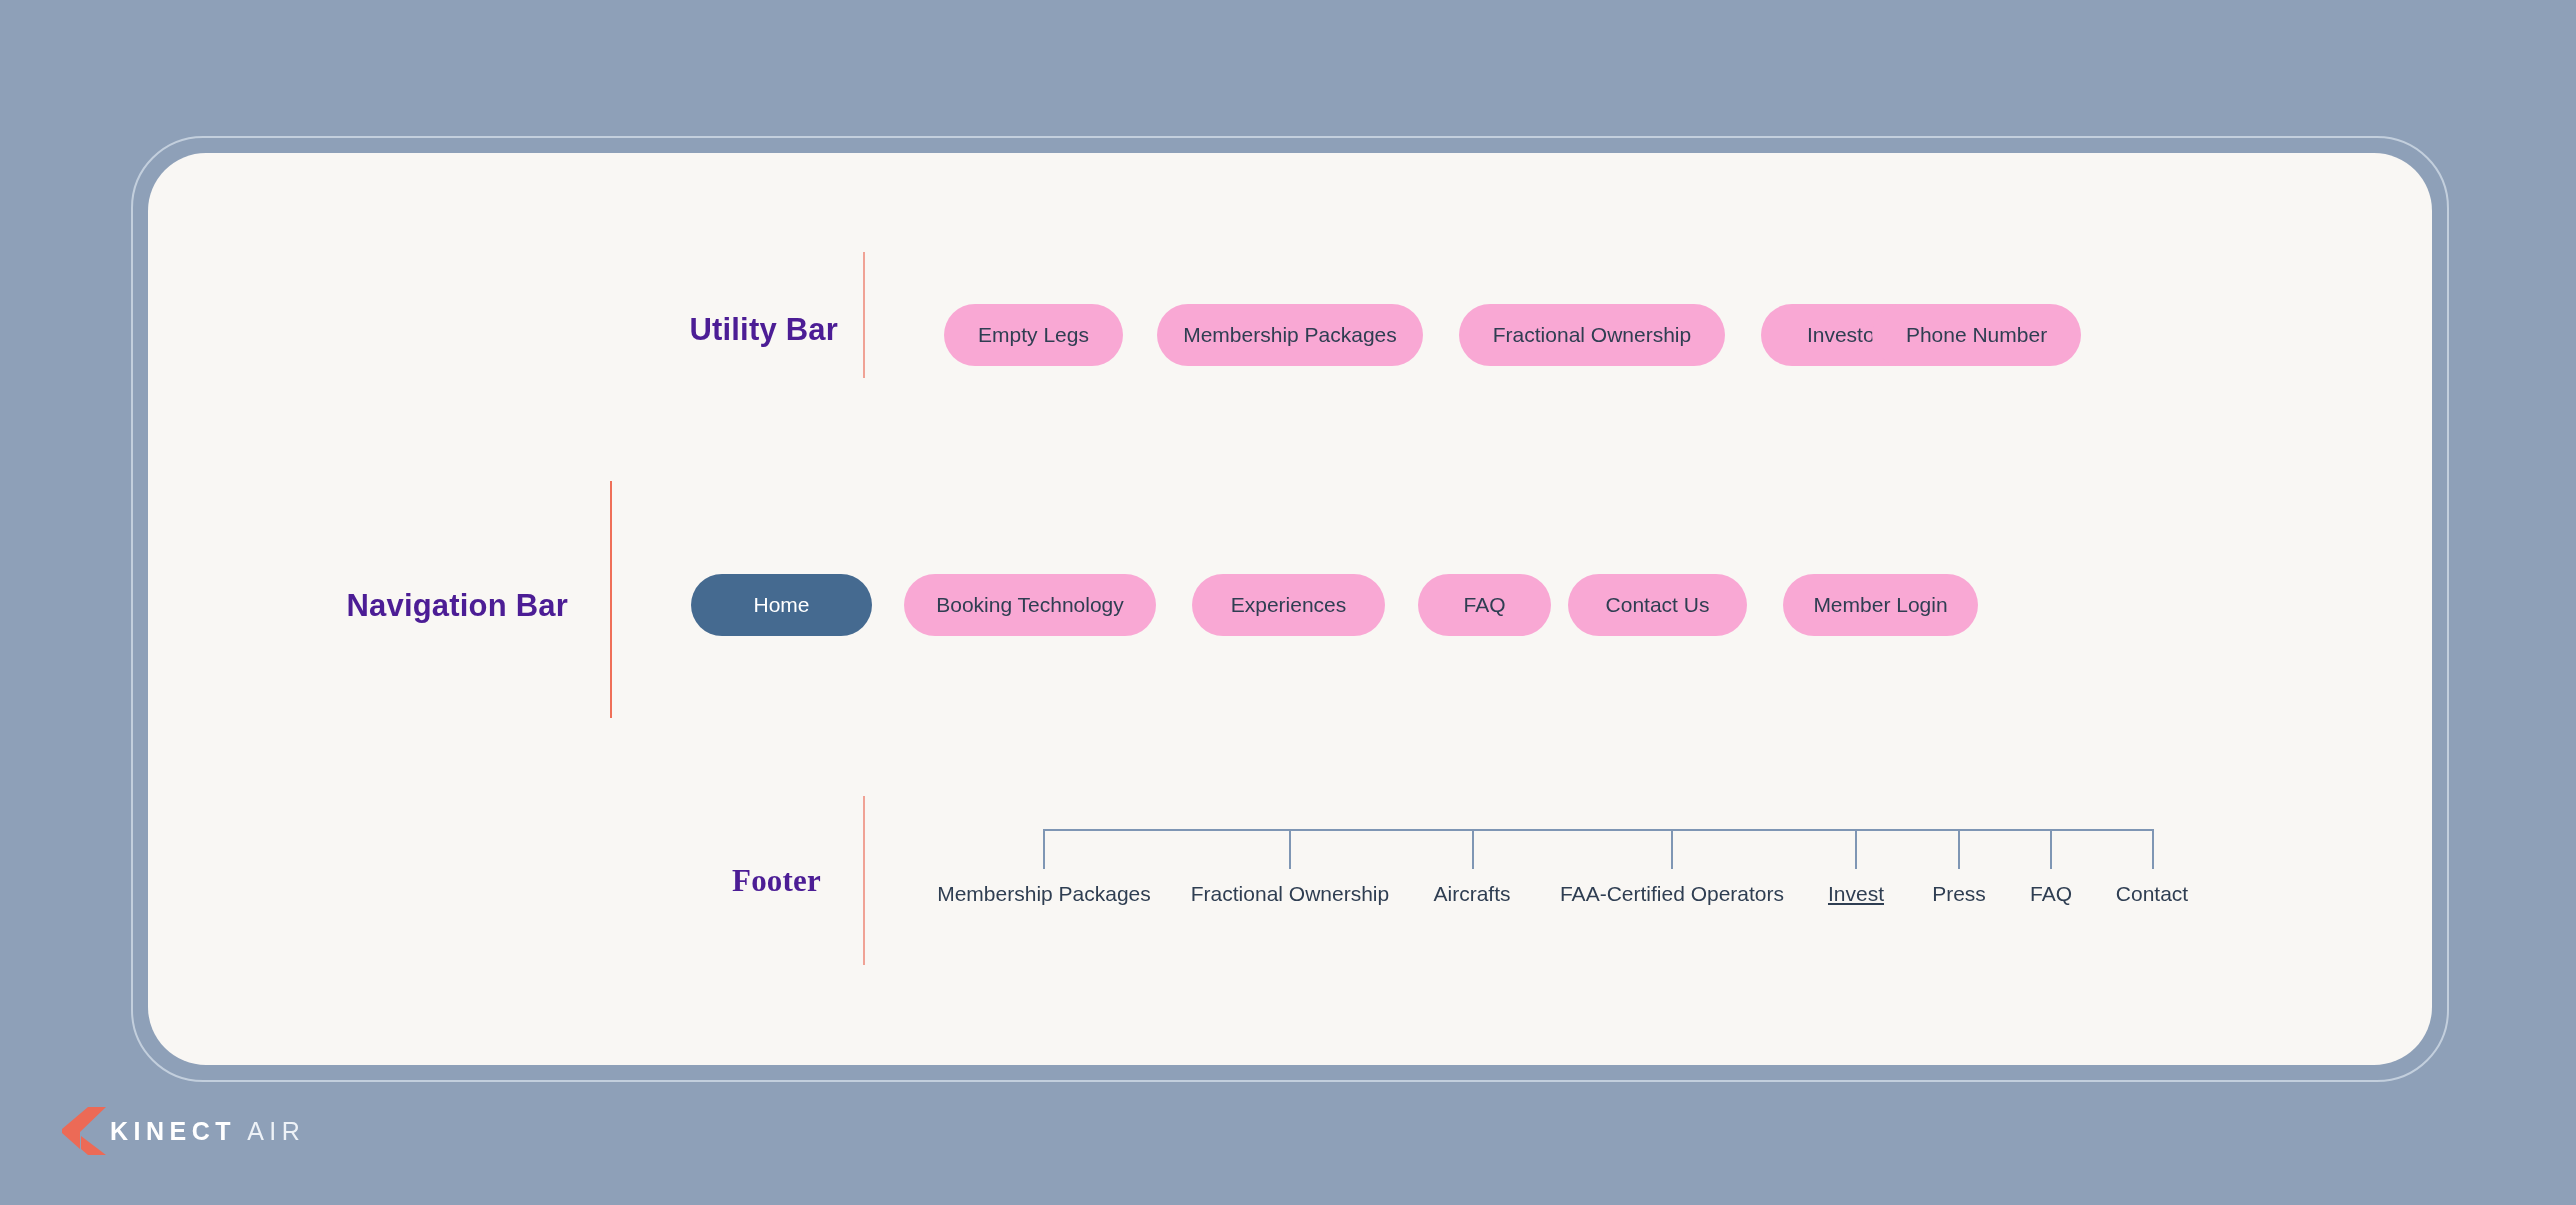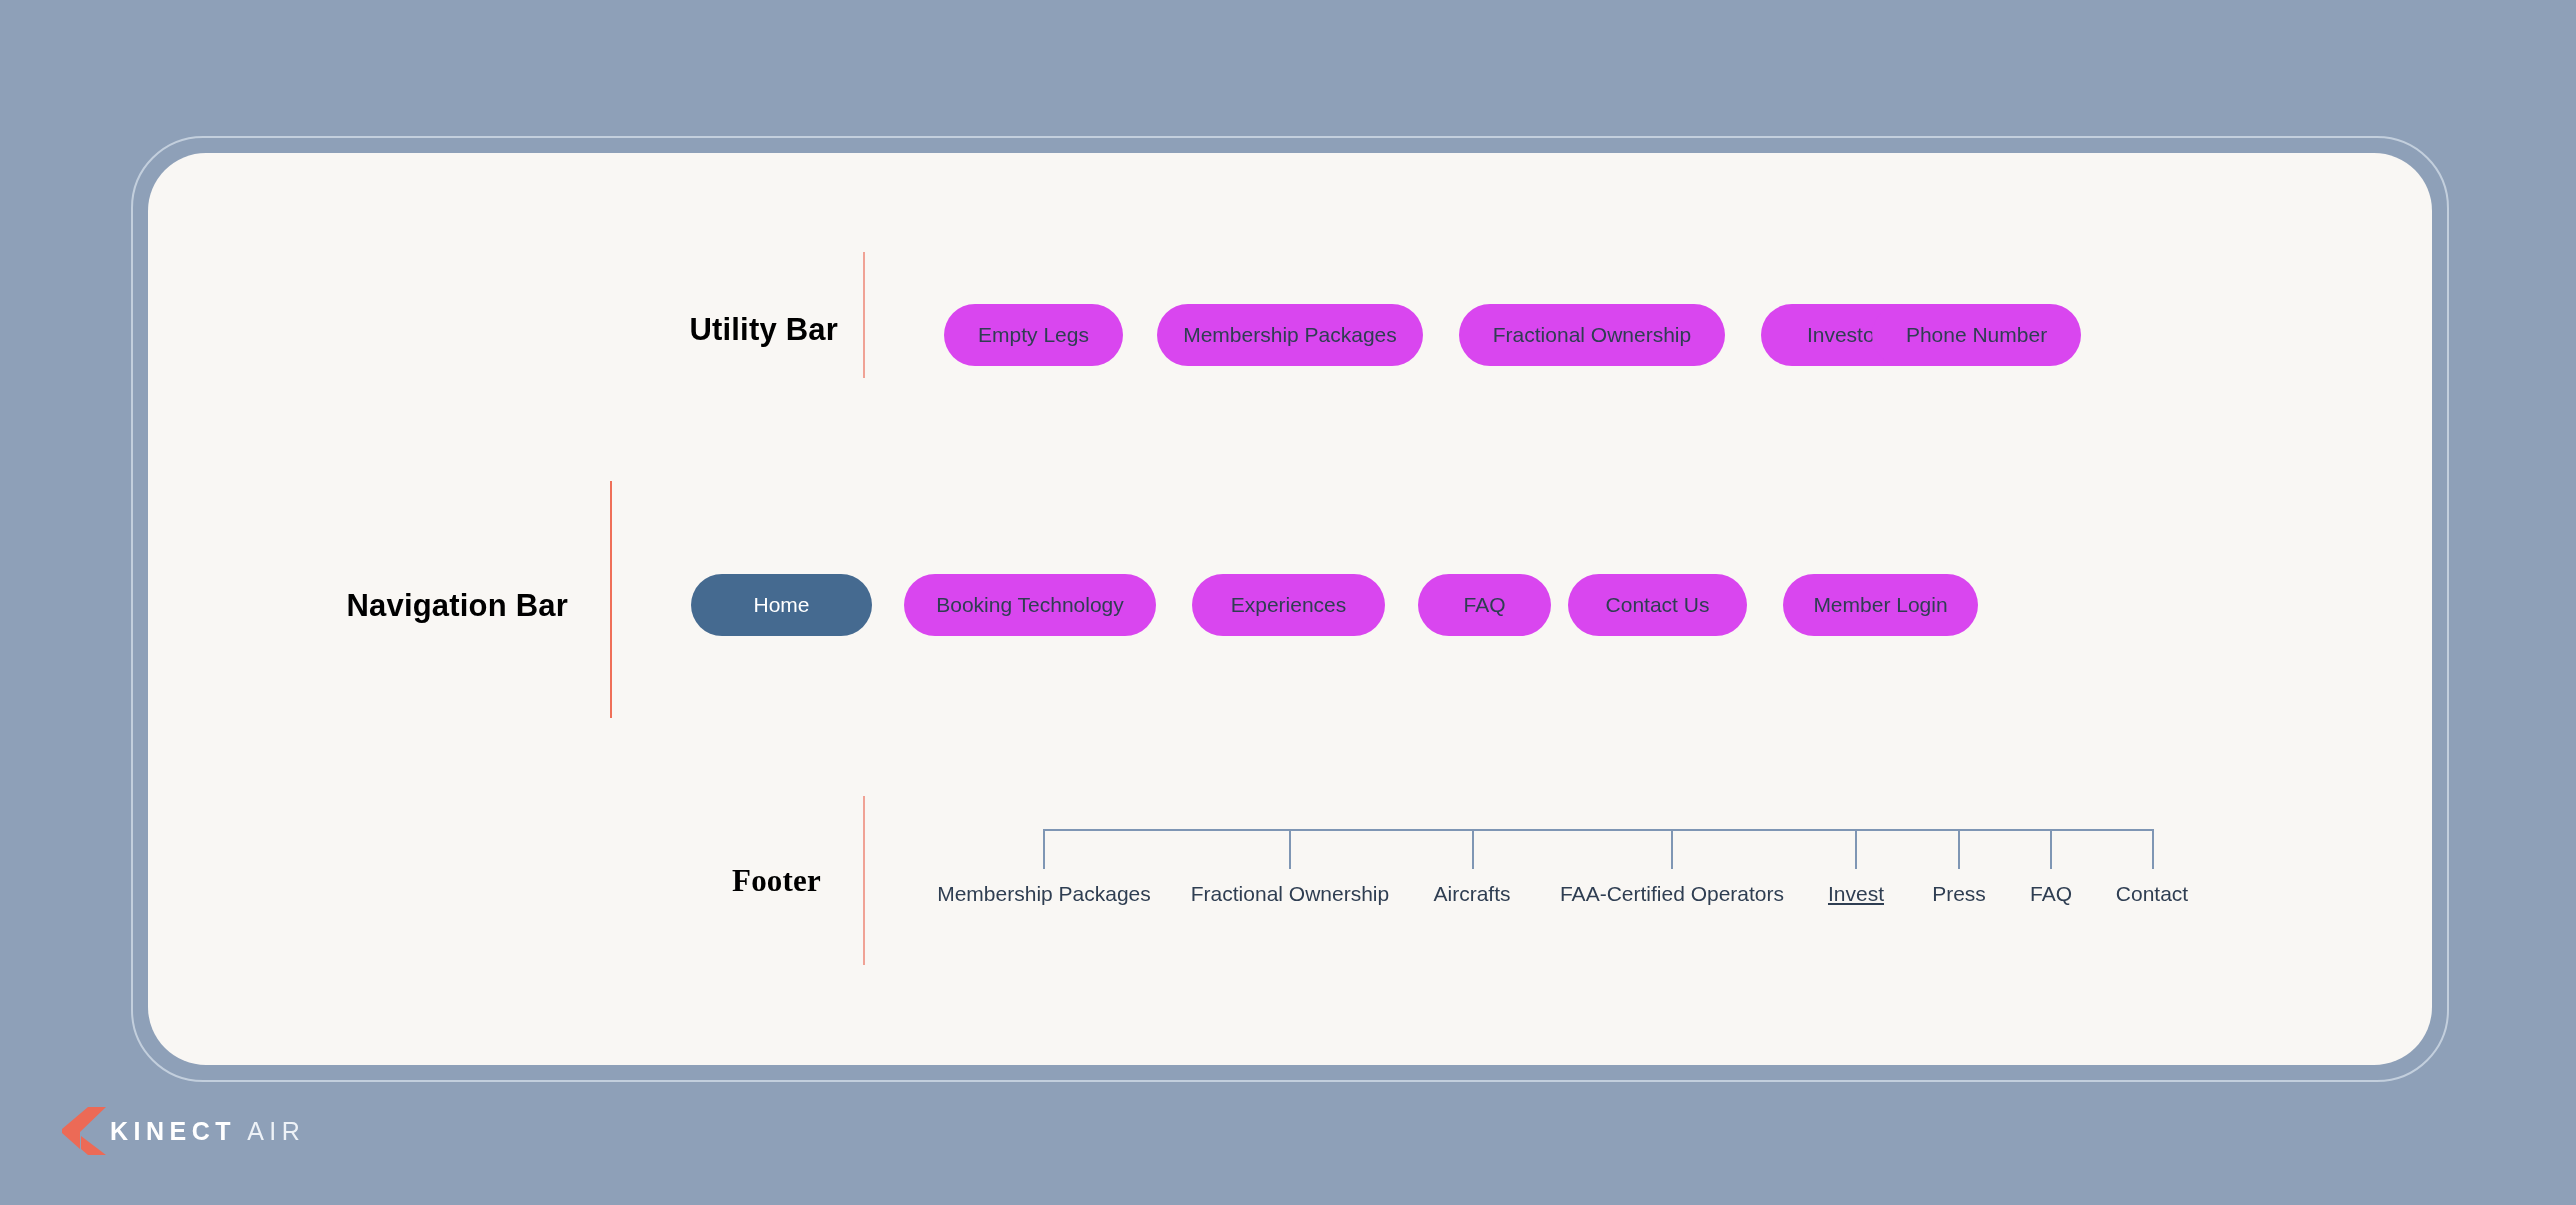--- a/index.html
+++ b/index.html
@@ -35,21 +35,21 @@
     top: 153px;
     width: 2284px;
     height: 912px;
     background: #f9f7f4;
     border-radius: 58px;
   }
 
   
   .section-label {
     position: absolute;
-    color: #000000;
+    color: #4c1d95;
     font-weight: bold;
     font-size: 31px;
     letter-spacing: 0.2px;
     white-space: nowrap;
     text-align: right;
   }
 
   
   .v-sep {
     position: absolute;
@@ -57,21 +57,21 @@
     background: #ef6f58;
   }
   .v-sep.faded { background: #f0a295; }
 
   
   .pill {
     position: absolute;
     display: flex;
     align-items: center;
     justify-content: center;
-    background: #d946ef;
+    background: #f9a8d4;
     color: #2f3e52;
     border-radius: 996px;
     font-size: 21px;
     white-space: nowrap;
     height: 62px;
     user-select: none;
   }
   .pill.active {
     background: #456a90;
     color: #ffffff;

